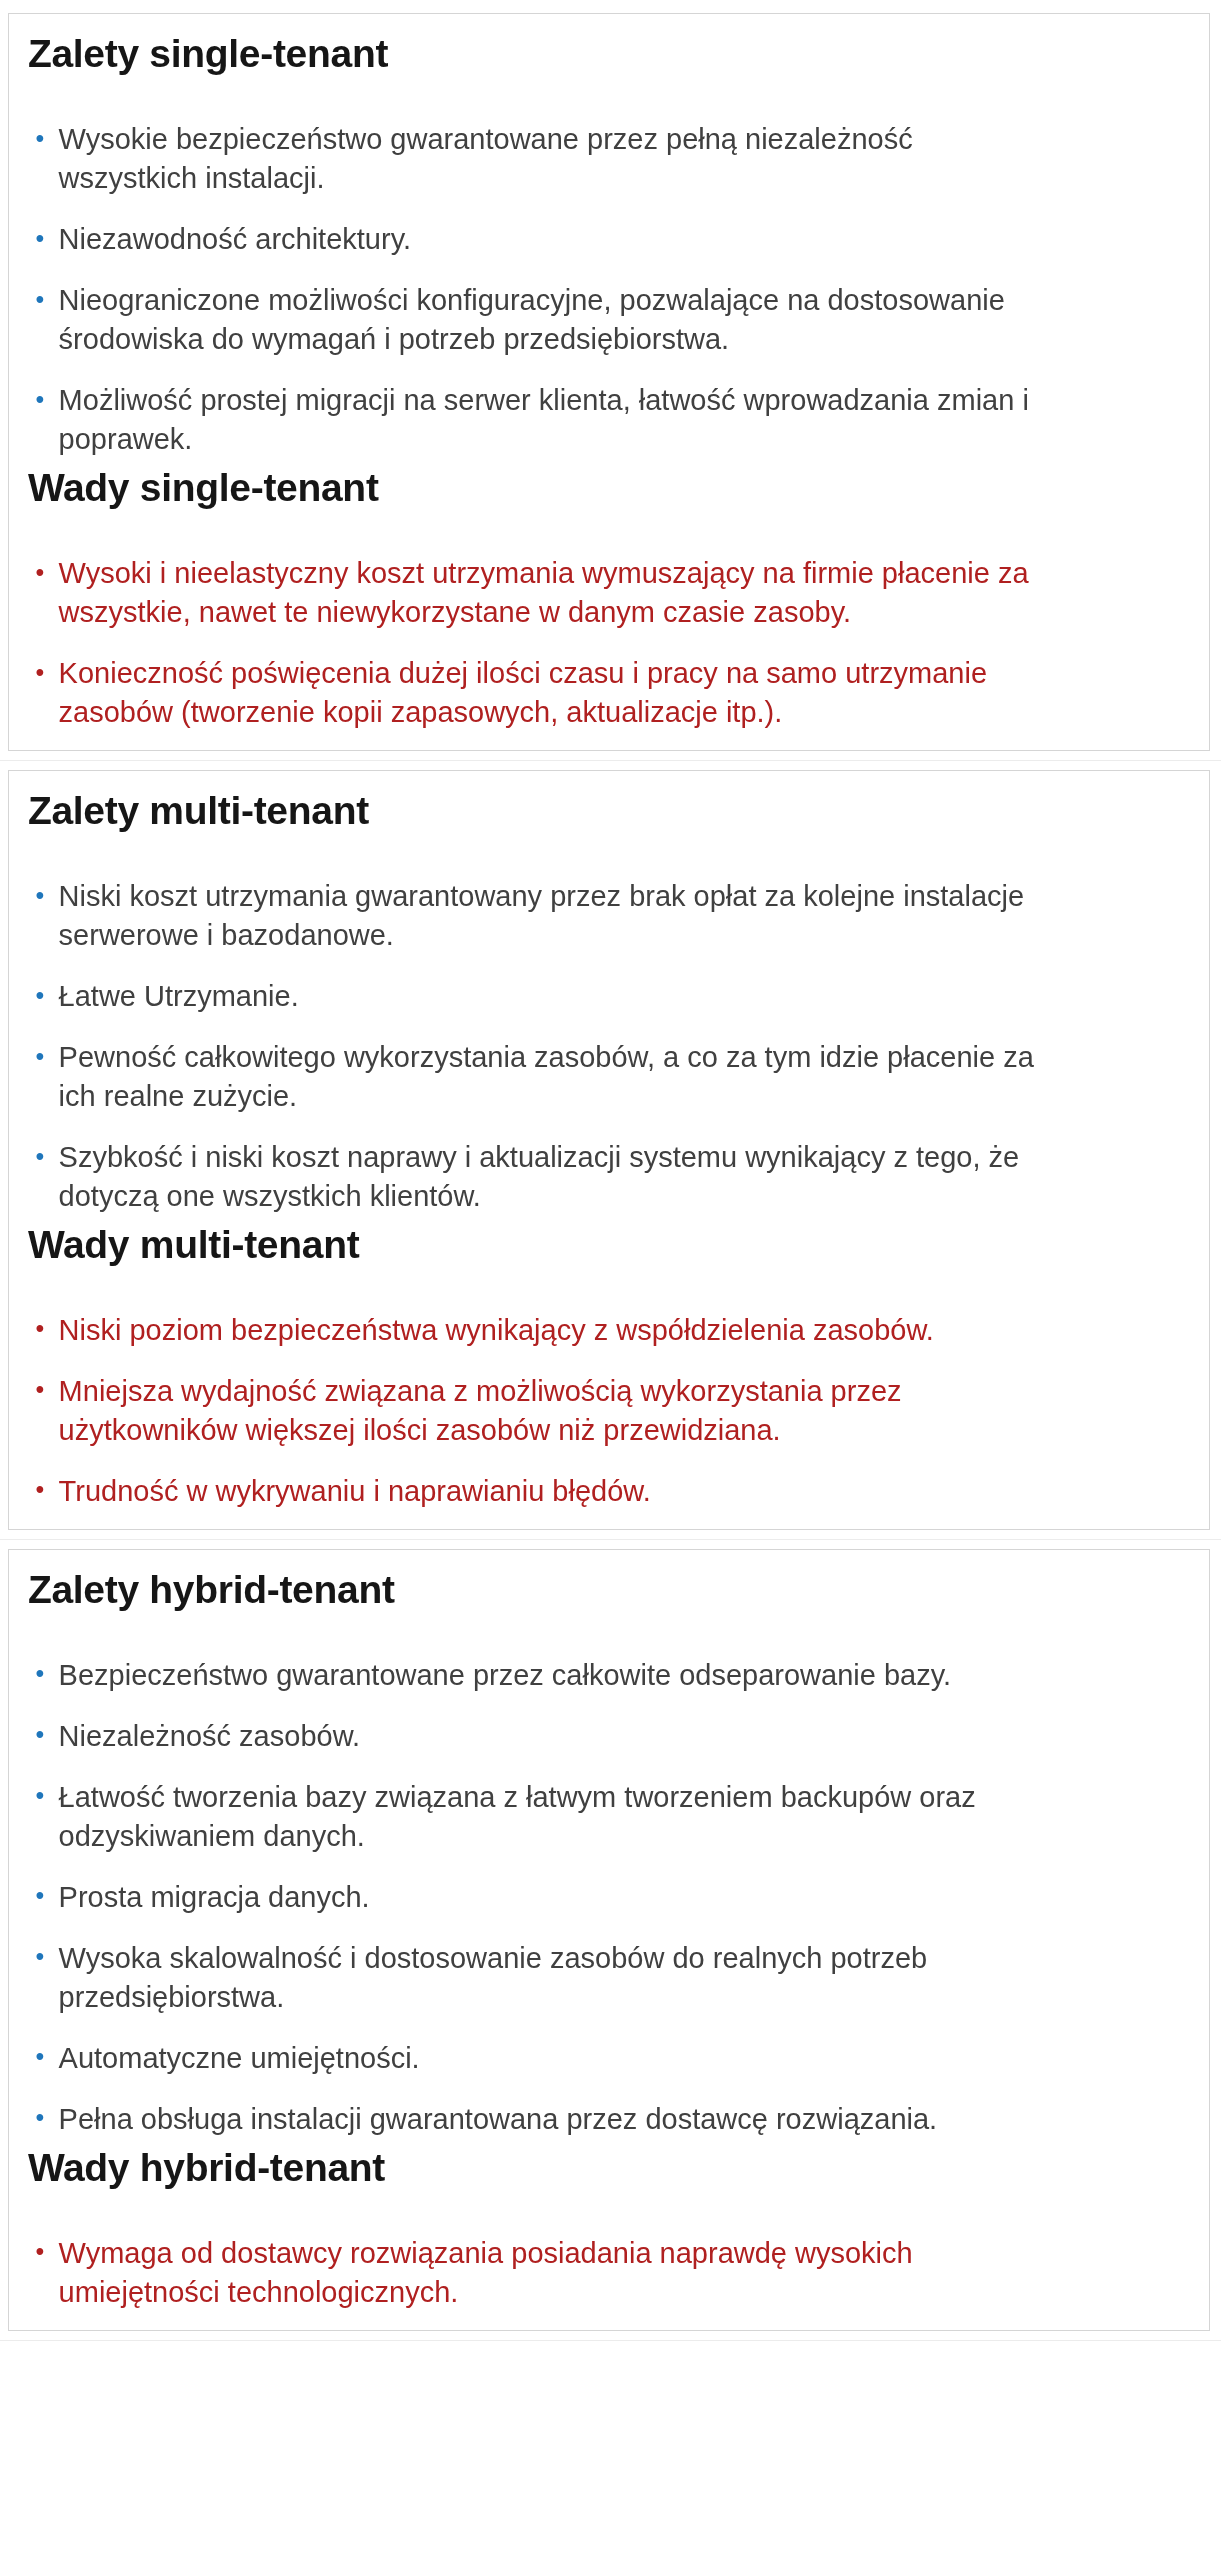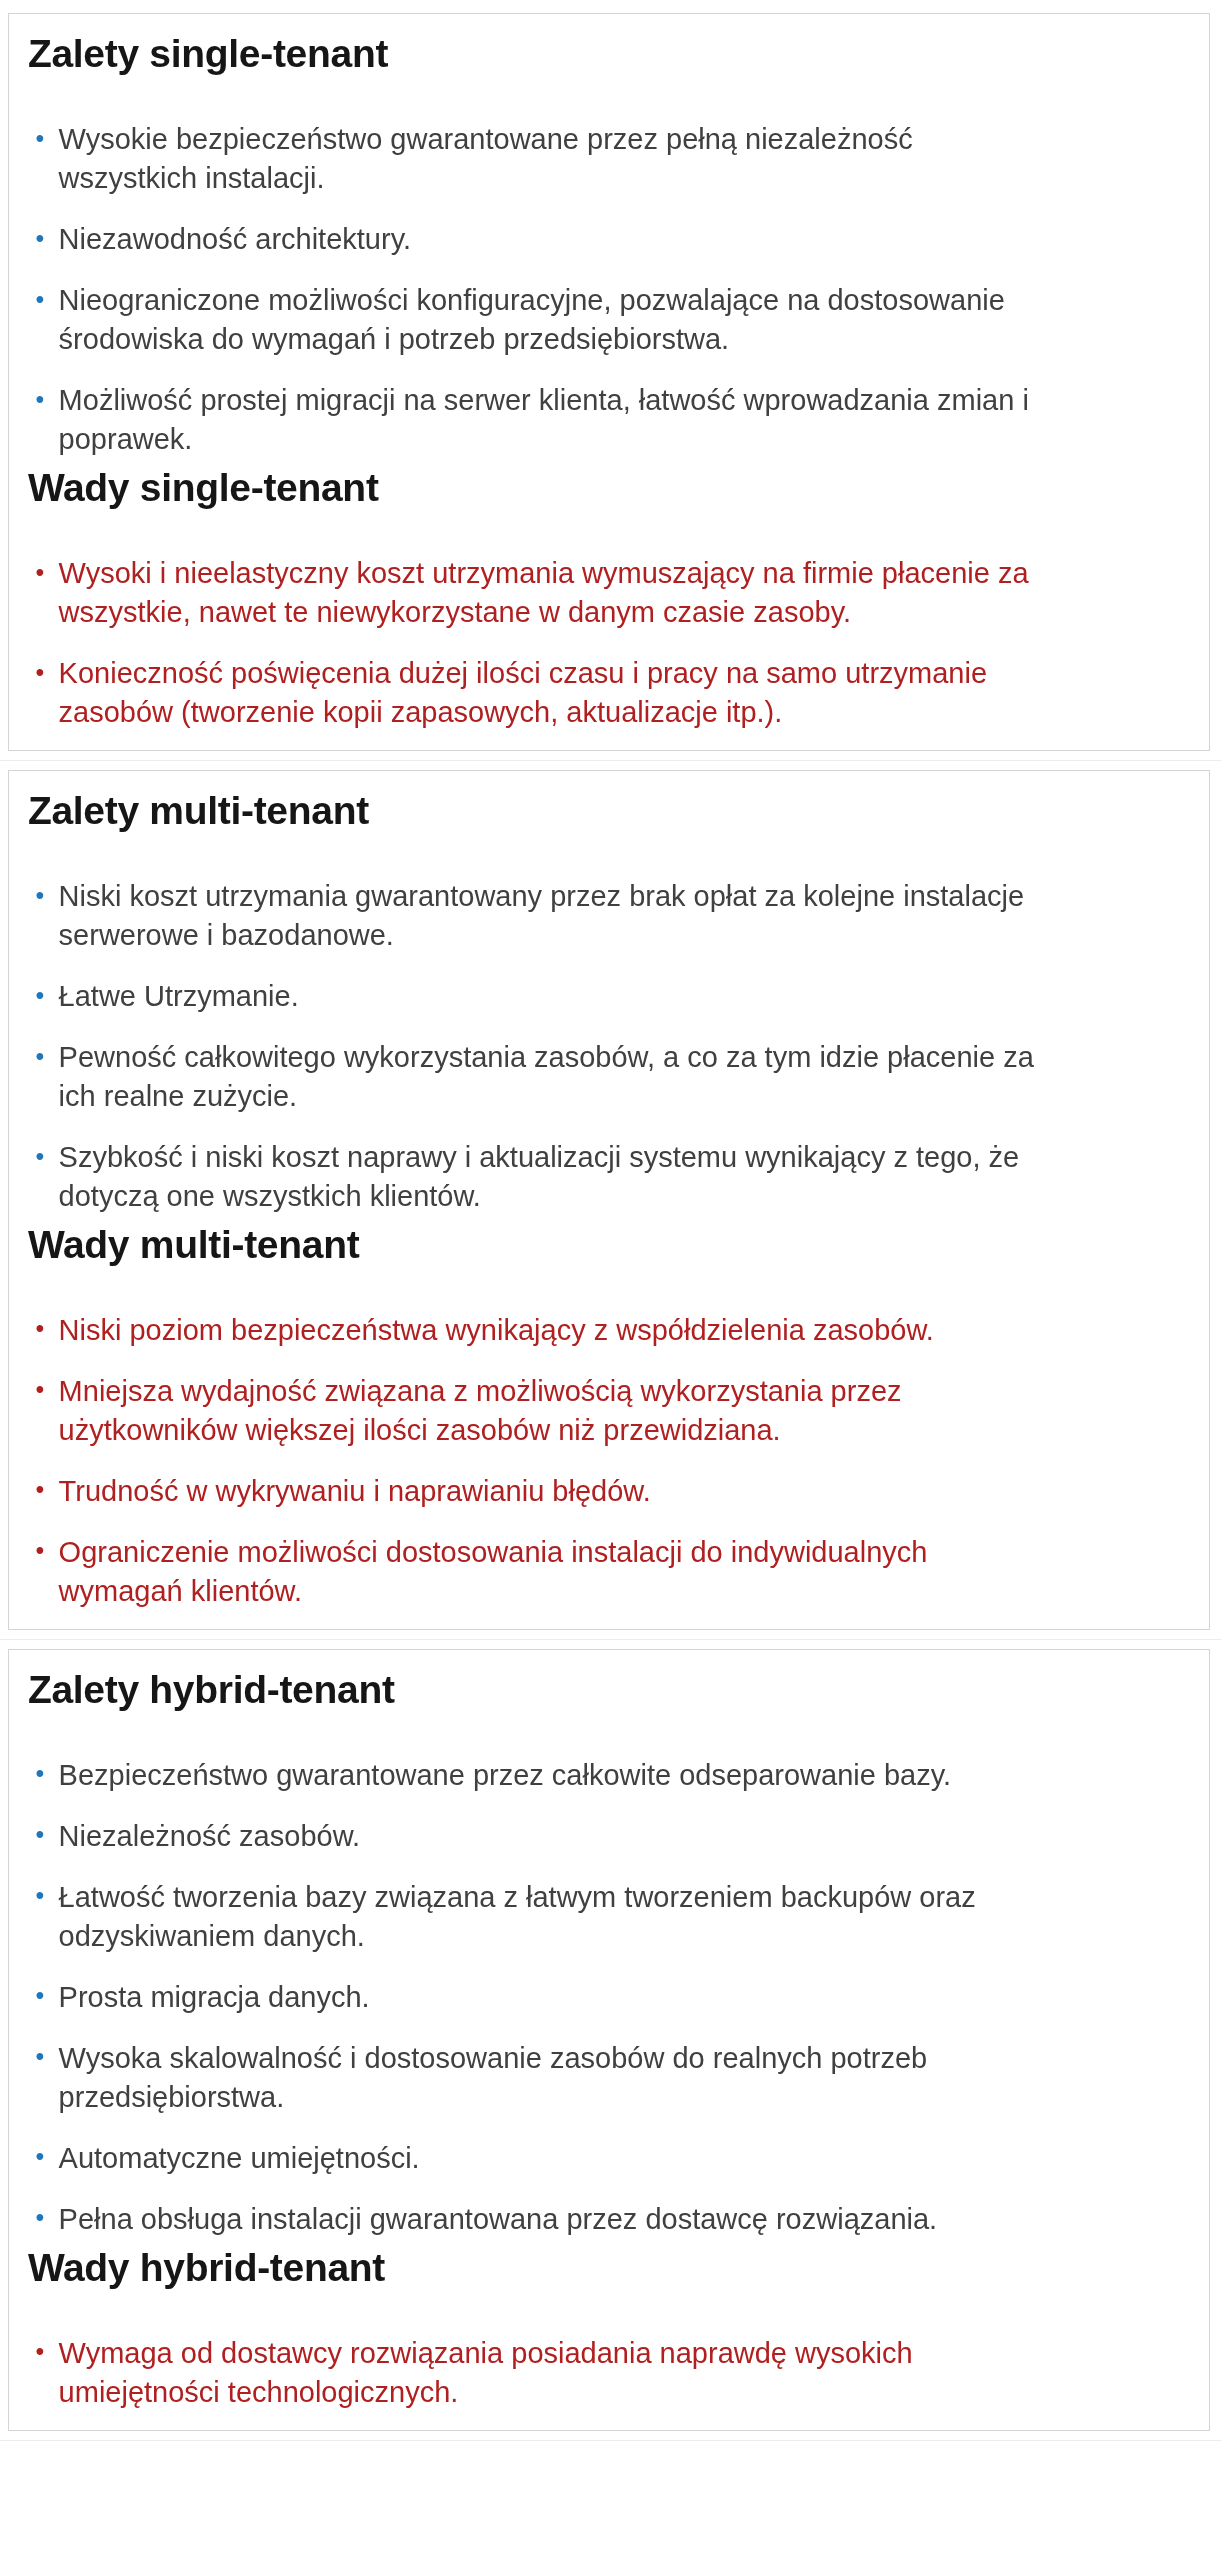--- a/index.html
+++ b/index.html
@@ -105,22 +105,20 @@
 ich realne zużycie.</li>
       <li>Szybkość i niski koszt naprawy i aktualizacji systemu wynikający z tego, że
 dotyczą one wszystkich klientów.</li>
     </ul>
     <h2 class="sub">Wady multi-tenant</h2>
     <ul class="disadvantages">
       <li>Niski poziom bezpieczeństwa wynikający z współdzielenia zasobów.</li>
       <li>Mniejsza wydajność związana z możliwością wykorzystania przez
 użytkowników większej ilości zasobów niż przewidziana.</li>
       <li>Trudność w wykrywaniu i naprawianiu błędów.</li>
-      <li>Ograniczenie możliwości dostosowania instalacji do indywidualnych
-wymagań klientów.</li>
     </ul>
   </section>
 
   <div class="row-sep"></div>
 
   <section class="card">
     <h2>Zalety hybrid-tenant</h2>
     <ul class="advantages">
       <li>Bezpieczeństwo gwarantowane przez całkowite odseparowanie bazy.</li>
       <li>Niezależność zasobów.</li>

